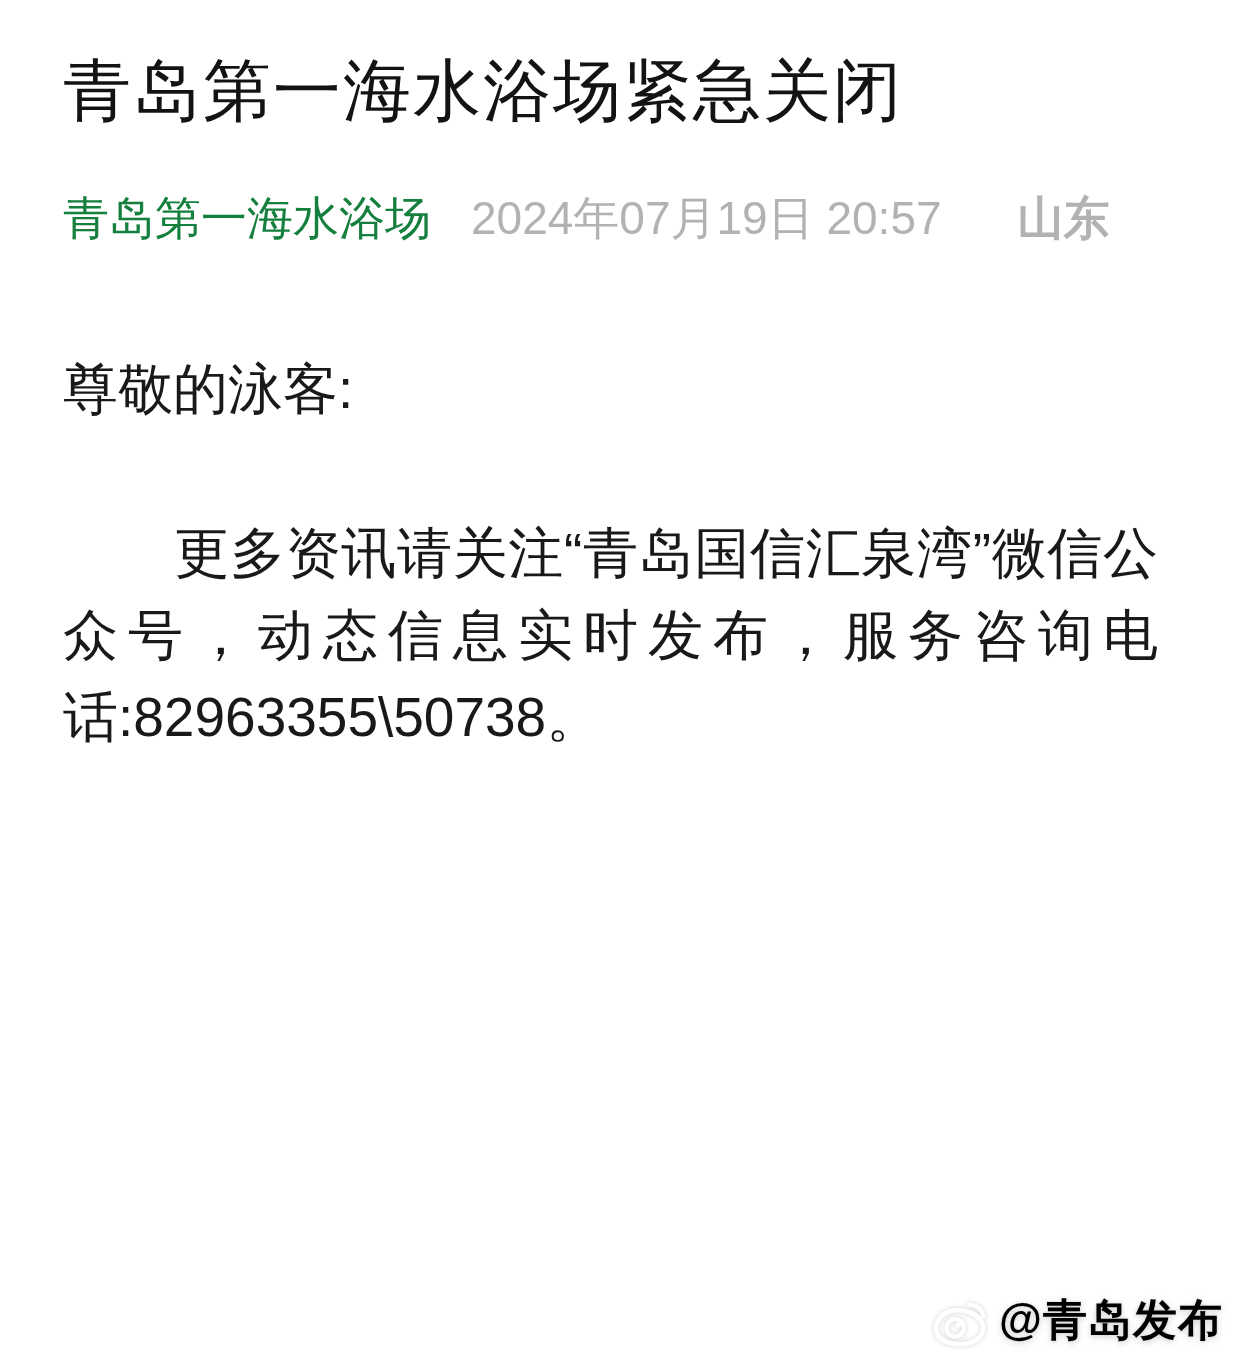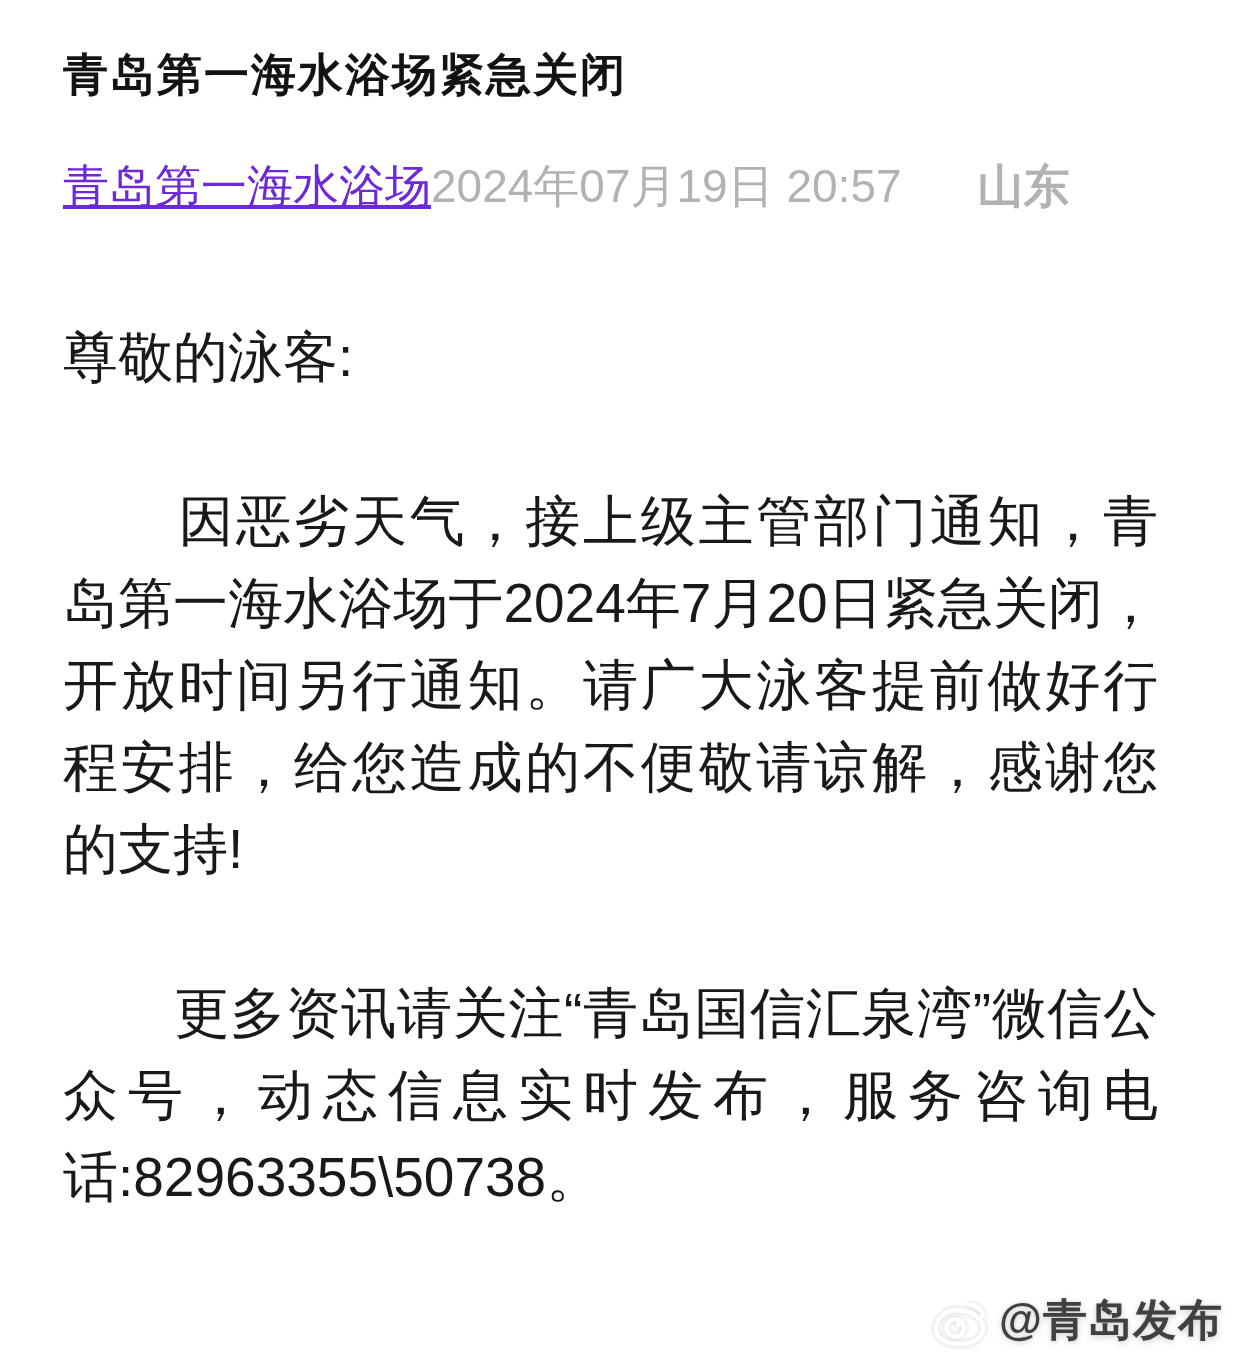--- a/index.html
+++ b/index.html
@@ -14,43 +14,43 @@
     position: relative;
     font-family: "Liberation Sans", sans-serif;
   }
   .page {
     padding: 0 63px;
     box-sizing: border-box;
     width: 1239px;
   }
   .article-title {
     margin: 44px 0 0 0;
-    font-size: 45px;
+    font-size: 68px;
     line-height: 1.38;
-    font-weight: 700;
+    font-weight: 400;
     letter-spacing: 2px;
     color: #131313;
   }
   .byline {
     margin-top: 52px;
     font-size: 46px;
     line-height: 56px;
     display: flex;
     align-items: baseline;
     white-space: nowrap;
   }
   .account-name {
-    color: #6d28d9;
+    color: #15803d;
     cursor: pointer;
-    text-decoration: underline;
   }
   .byline .meta {
     color: #b2b2b2;
   }
   .byline .publish-time {
+    margin-left: 40px;
   }
   .byline .location {
     margin-left: 76px;
     font-weight: bold;
   }
   .article-body {
     margin-top: 102px;
     font-size: 55px;
     line-height: 82px;
     color: #191919;
@@ -61,21 +61,21 @@
   }
   .article-body p:last-child {
     margin-bottom: 0;
   }
   .watermark {
     position: absolute;
     right: 16px;
     bottom: 10px;
     display: flex;
     align-items: center;
-    color: #404040;
+    color: #000000;
     font-size: 44px;
     font-weight: 700;
     letter-spacing: 1px;
     text-shadow: 0 0 2px #d2d2d2, 0 2px 6px rgba(170,170,170,0.55);
     user-select: none;
   }
   .watermark .weibo-icon {
     width: 58px;
     height: 52px;
     margin-right: 8px;
@@ -90,21 +90,20 @@
   <h1 class="article-title">青岛第一海水浴场紧急关闭</h1>
 
   <div class="byline">
     <span class="account-name">青岛第一海水浴场</span>
     <span class="meta publish-time">2024年07月19日 20:57</span>
     <span class="meta location">山东</span>
   </div>
 
   <div class="article-body">
     <p>尊敬的泳客:</p>
-    <p>　　因恶劣天气，接上级主管部门通知，青岛第一海水浴场于2024年7月20日紧急关闭，开放时间另行通知。请广大泳客提前做好行程安排，给您造成的不便敬请谅解，感谢您的支持!</p>
     <p>　　更多资讯请关注“青岛国信汇泉湾”微信公众号，动态信息实时发布，服务咨询电话:82963355\50738。</p>
   </div>
 
 </div>
 
 <div class="watermark">
   <svg class="weibo-icon" viewBox="0 0 60 54" fill="none" xmlns="http://www.w3.org/2000/svg">
     <path d="M29 16 C14 14 3 24 3 35 C3 46 15 51 28 51 C42 51 52 44 52 34 C52 25 43 18 29 16 Z" stroke="#ffffff" stroke-width="5" fill="none"></path>
     <circle cx="23" cy="34" r="9" stroke="#ffffff" stroke-width="4.5" fill="none"></circle>
     <circle cx="26" cy="31" r="3" fill="#ffffff"></circle>

